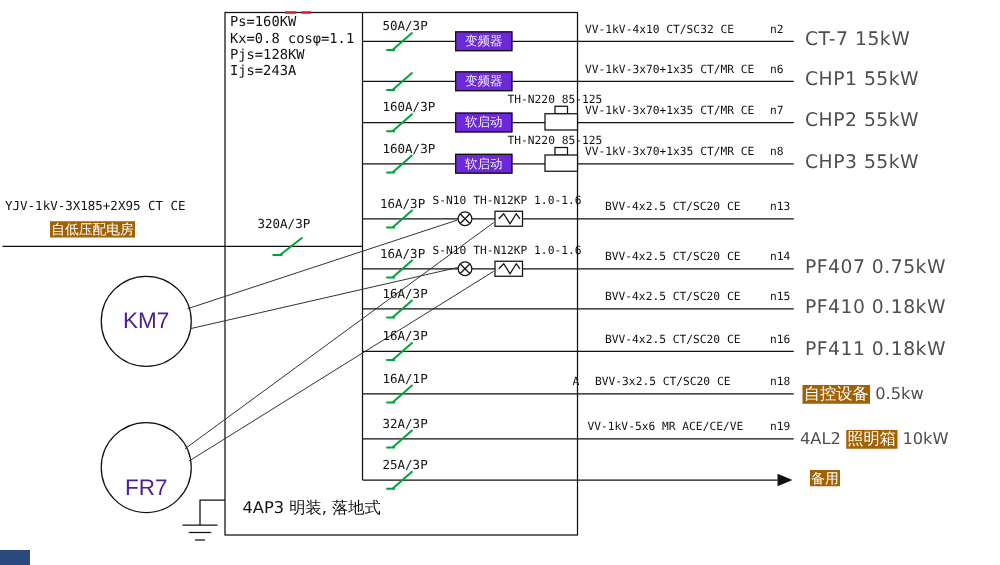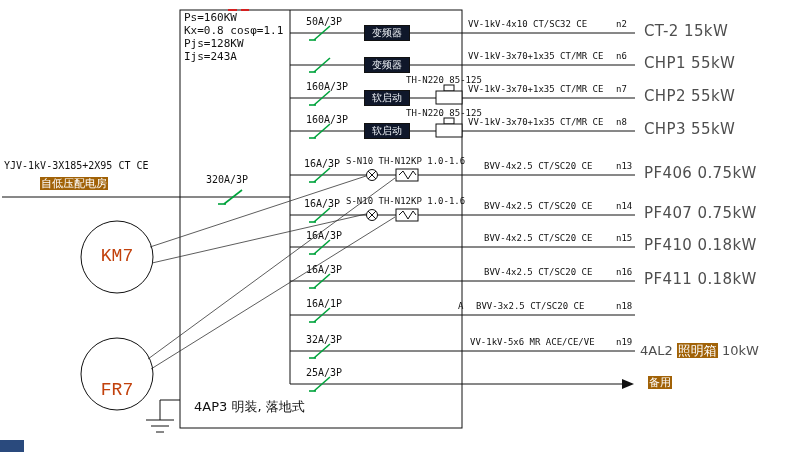--- a/index.html
+++ b/index.html
@@ -12,24 +12,24 @@
   .f9  { font-size:9px; }
   .f10 { font-size:10px; }
   .f11 { font-size:11px; }
   .f13 { font-size:13px; }
   .load { position:absolute; white-space:nowrap; font-family:"DejaVu Sans",sans-serif;
           font-size:15px; color:#4e4e4e; letter-spacing:.4px; }
   .loadsm { position:absolute; white-space:nowrap; font-family:"DejaVu Sans",sans-serif;
           font-size:13px; color:#4e4e4e; }
   .hl { background:#a16207; color:#fff; padding:0 1px; }
   .devbox { position:absolute; display:flex; align-items:center; justify-content:center;
-          border:1px solid #111; background:#0f172a; color:#eef2f7; font-size:10px;
+          border:1px solid #111; background:#6d28d9; color:#eef2f7; font-size:10px;
           font-family:"DejaVu Sans",sans-serif; }
-  .circ { position:absolute; font-family:Liberation Mono, monospace; font-size:18px;
-          color:#c2410c; text-align:center; }
+  .circ { position:absolute; font-family:Liberation Sans, sans-serif; font-size:18px;
+          color:#4c1d95; text-align:center; }
 </style>
 </head>
 <body>
 
 <div id="canvas">
 
   <svg width="800" height="452">
 
     <g stroke="#111" fill="none">
       <rect x="180" y="10" width="282" height="418"></rect>
@@ -202,21 +202,21 @@
 
   <div class="circ" style="left:87px;top:246px;width:60px">KM7</div>
   <div class="circ" style="left:87px;top:380px;width:60px">FR7</div>
 
   <div class="lbl f13" style="left:194px;top:400px;font-family:'DejaVu Sans',sans-serif">4AP3 明装, 落地式</div>
 
   <div class="lbl f10" style="left:306px;top:16px">50A/3P</div>
   <div class="devbox" style="left:364px;top:25px;width:46px;height:16px">变频器</div>
   <div class="lbl f9" style="left:468px;top:19px">VV-1kV-4x10 CT/SC32 CE</div>
   <div class="lbl f9" style="left:616px;top:19px">n2</div>
-  <div class="load" style="left:644px;top:22px">CT-2 15kW</div>
+  <div class="load" style="left:644px;top:22px">CT-7 15kW</div>
 
   <div class="devbox" style="left:364px;top:57px;width:46px;height:16px">变频器</div>
   <div class="lbl f9" style="left:468px;top:51px">VV-1kV-3x70+1x35 CT/MR CE</div>
   <div class="lbl f9" style="left:616px;top:51px">n6</div>
   <div class="load" style="left:644px;top:54px">CHP1 55kW</div>
 
   <div class="lbl f10" style="left:306px;top:81px">160A/3P</div>
   <div class="devbox" style="left:364px;top:90px;width:46px;height:16px">软启动</div>
   <div class="lbl f9" style="left:406px;top:75px">TH-N220 85-125</div>
   <div class="lbl f9" style="left:468px;top:84px">VV-1kV-3x70+1x35 CT/MR CE</div>
@@ -227,21 +227,20 @@
   <div class="devbox" style="left:364px;top:123px;width:46px;height:16px">软启动</div>
   <div class="lbl f9" style="left:406px;top:108px">TH-N220 85-125</div>
   <div class="lbl f9" style="left:468px;top:117px">VV-1kV-3x70+1x35 CT/MR CE</div>
   <div class="lbl f9" style="left:616px;top:117px">n8</div>
   <div class="load" style="left:644px;top:120px">CHP3 55kW</div>
 
   <div class="lbl f10" style="left:304px;top:158px">16A/3P</div>
   <div class="lbl f9" style="left:346px;top:156px">S-N10 TH-N12KP 1.0-1.6</div>
   <div class="lbl f9" style="left:484px;top:161px">BVV-4x2.5 CT/SC20 CE</div>
   <div class="lbl f9" style="left:616px;top:161px">n13</div>
-  <div class="load" style="left:644px;top:164px">PF406 0.75kW</div>
 
   <div class="lbl f10" style="left:304px;top:198px">16A/3P</div>
   <div class="lbl f9" style="left:346px;top:196px">S-N10 TH-N12KP 1.0-1.6</div>
   <div class="lbl f9" style="left:484px;top:201px">BVV-4x2.5 CT/SC20 CE</div>
   <div class="lbl f9" style="left:616px;top:201px">n14</div>
   <div class="load" style="left:644px;top:204px">PF407 0.75kW</div>
 
   <div class="lbl f10" style="left:306px;top:230px">16A/3P</div>
   <div class="lbl f9" style="left:484px;top:233px">BVV-4x2.5 CT/SC20 CE</div>
   <div class="lbl f9" style="left:616px;top:233px">n15</div>
@@ -249,20 +248,21 @@
 
   <div class="lbl f10" style="left:306px;top:264px">16A/3P</div>
   <div class="lbl f9" style="left:484px;top:267px">BVV-4x2.5 CT/SC20 CE</div>
   <div class="lbl f9" style="left:616px;top:267px">n16</div>
   <div class="load" style="left:644px;top:270px">PF411 0.18kW</div>
 
   <div class="lbl f10" style="left:306px;top:298px">16A/1P</div>
   <div class="lbl f9" style="left:458px;top:301px">A</div>
   <div class="lbl f9" style="left:476px;top:301px">BVV-3x2.5 CT/SC20 CE</div>
   <div class="lbl f9" style="left:616px;top:301px">n18</div>
+  <div class="loadsm" style="left:642px;top:306px"><span class="hl">自控设备</span><span> 0.5kw</span></div>
 
   <div class="lbl f10" style="left:306px;top:334px">32A/3P</div>
   <div class="lbl f9" style="left:470px;top:337px">VV-1kV-5x6 MR ACE/CE/VE</div>
   <div class="lbl f9" style="left:616px;top:337px">n19</div>
   <div class="loadsm" style="left:640px;top:342px"><span>4AL2 </span><span class="hl">照明箱</span><span> 10kW</span></div>
 
   <div class="lbl f10" style="left:306px;top:367px">25A/3P</div>
   <div class="lbl f11" style="left:648px;top:377px"><span class="hl">备用</span></div>
 
 </div>

